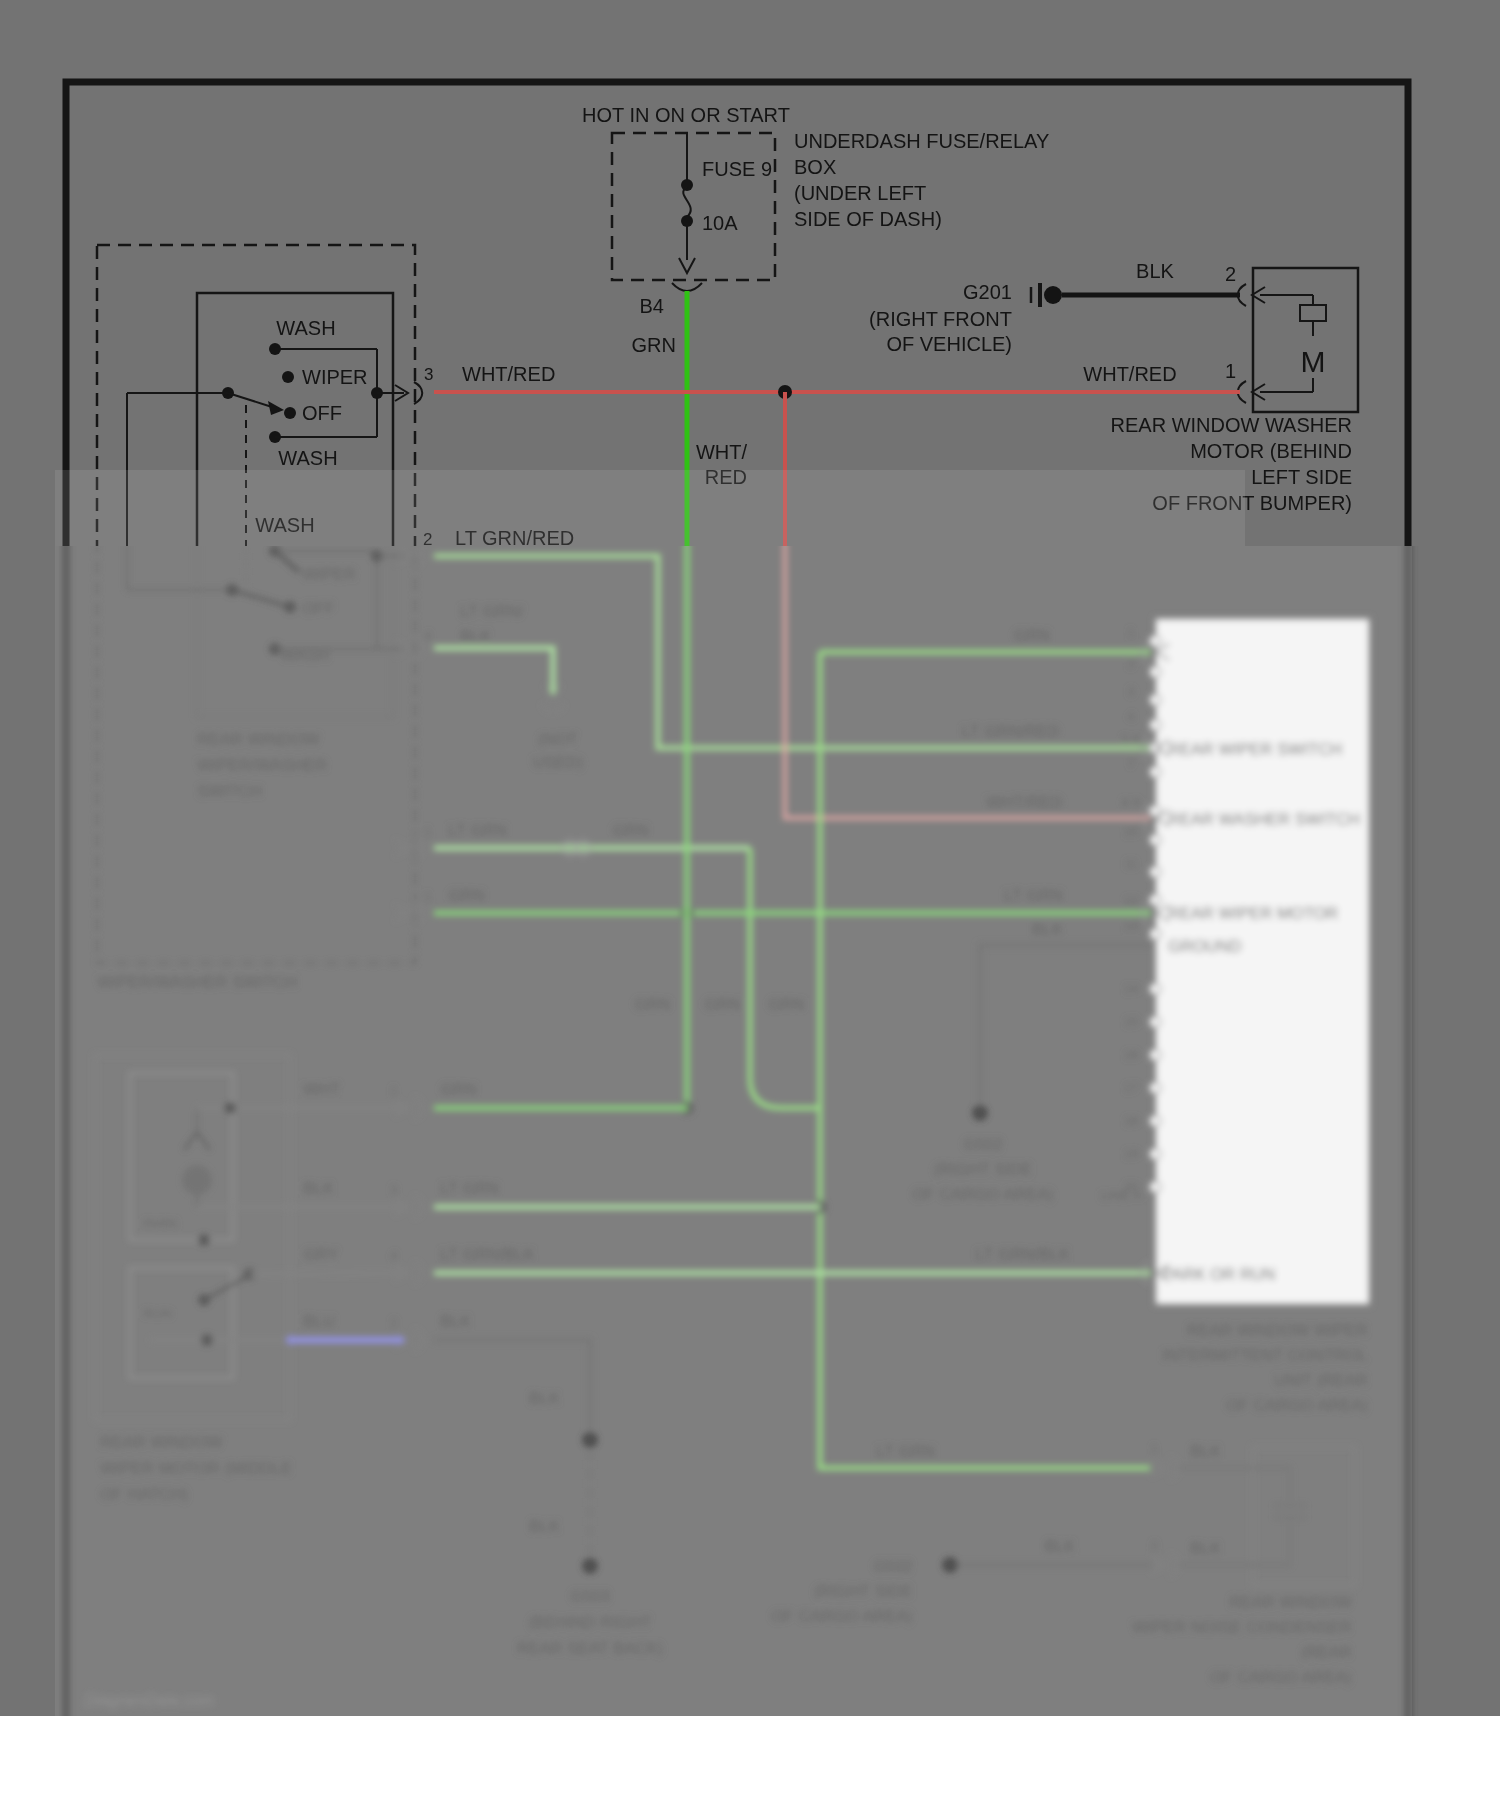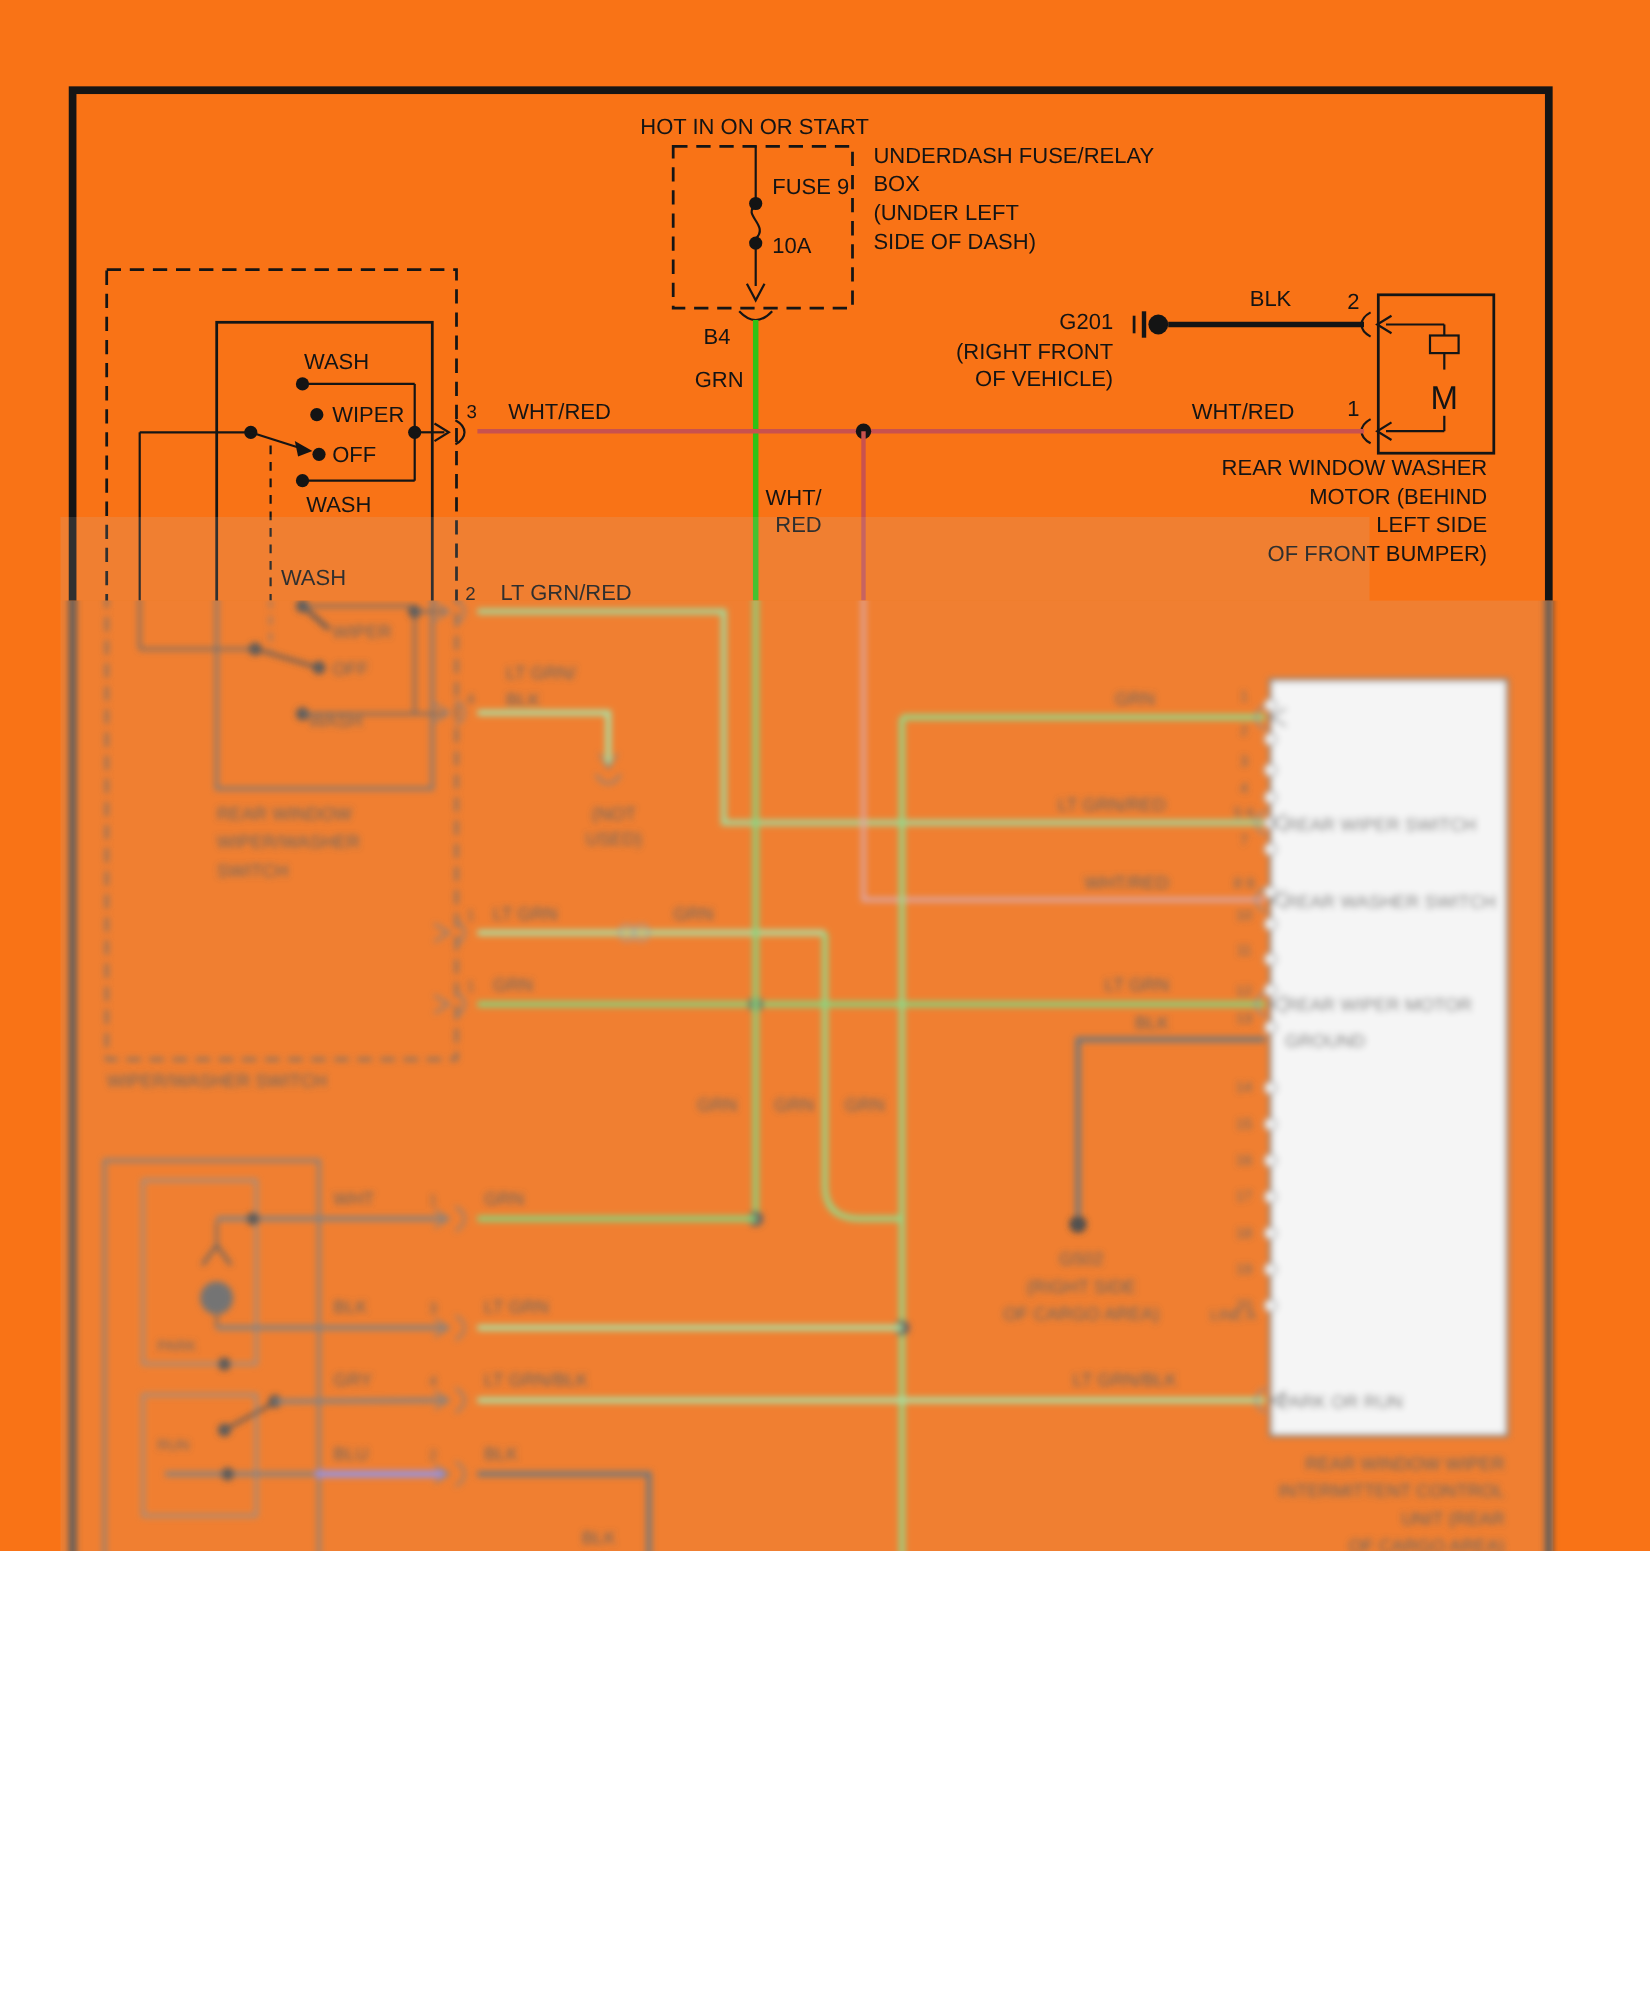--- a/index.html
+++ b/index.html
@@ -1,16 +1,16 @@
 <!DOCTYPE html>
 <html><head>
 <meta charset="utf-8">
 <style>
   html,body{margin:0;padding:0;background:#ffffff;}
-  #page{position:relative;width:1500px;height:1410px;background:#f97316;overflow:hidden;}
+  #page{position:relative;width:1500px;height:1716px;background:#737373;overflow:hidden;}
   svg{position:absolute;left:0;top:0;}
   text{font-family:"Liberation Sans", sans-serif;}
   .lbl{font-size:20px;fill:#141414;}
   .lblb{font-size:30px;fill:#141414;}
   .blbl{font-size:16.5px;fill:#555;}
   .bpin{font-size:13.5px;fill:#5a5a5a;}
   .wm{font-size:16px;fill:#8a8a8a;font-style:italic;}
   .k2{stroke:#151515;stroke-width:2;fill:none;}
   .g2{stroke:#5e5e5e;stroke-width:2.5;fill:none;}
 </style>

